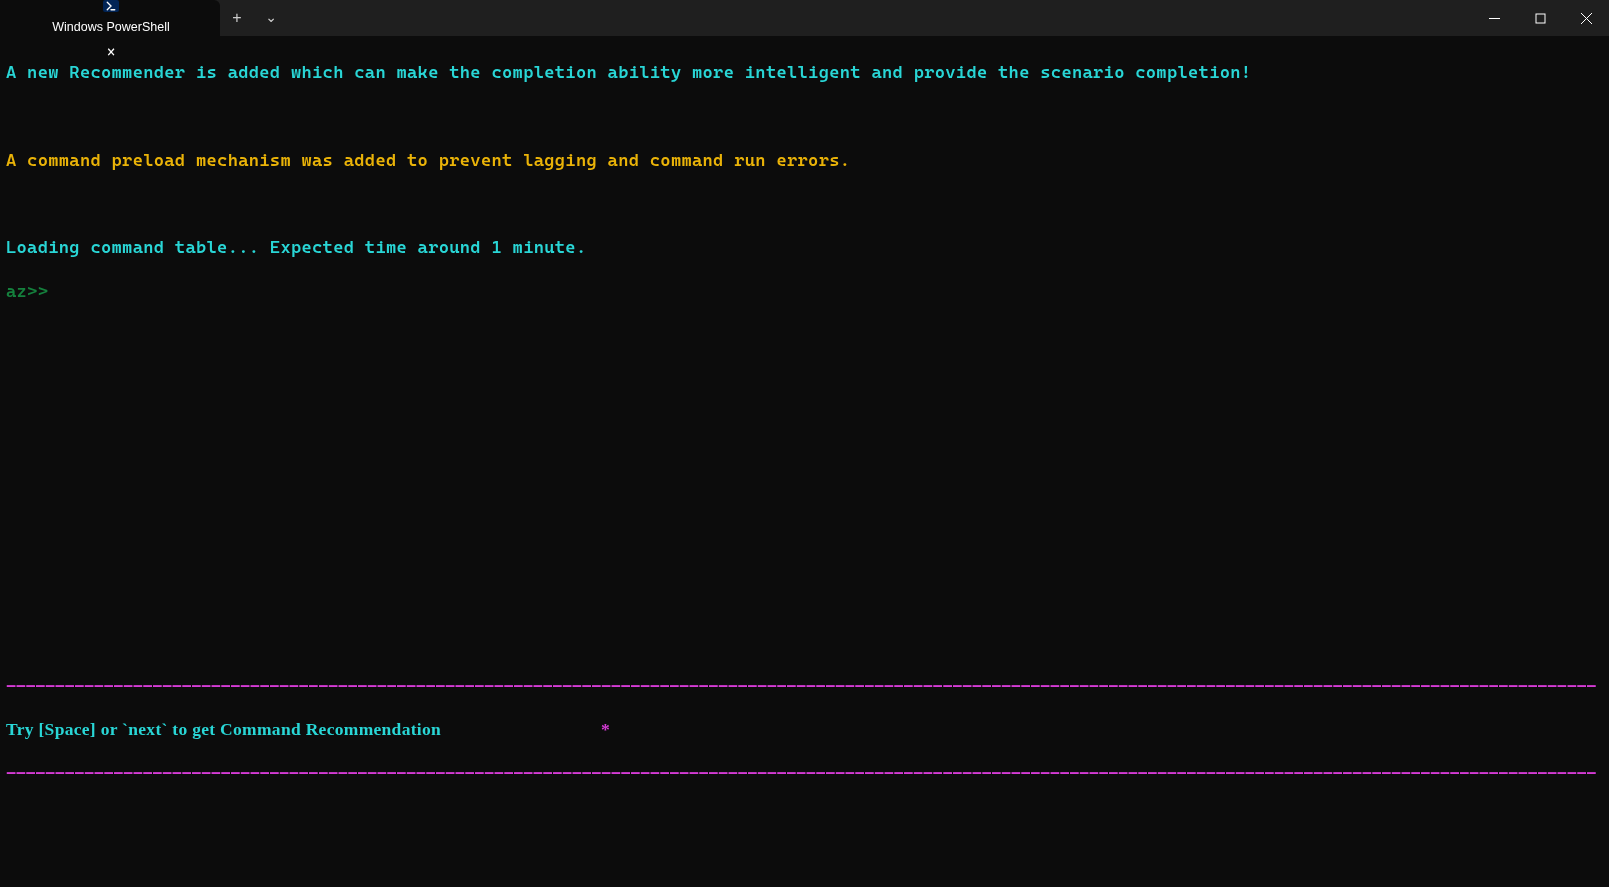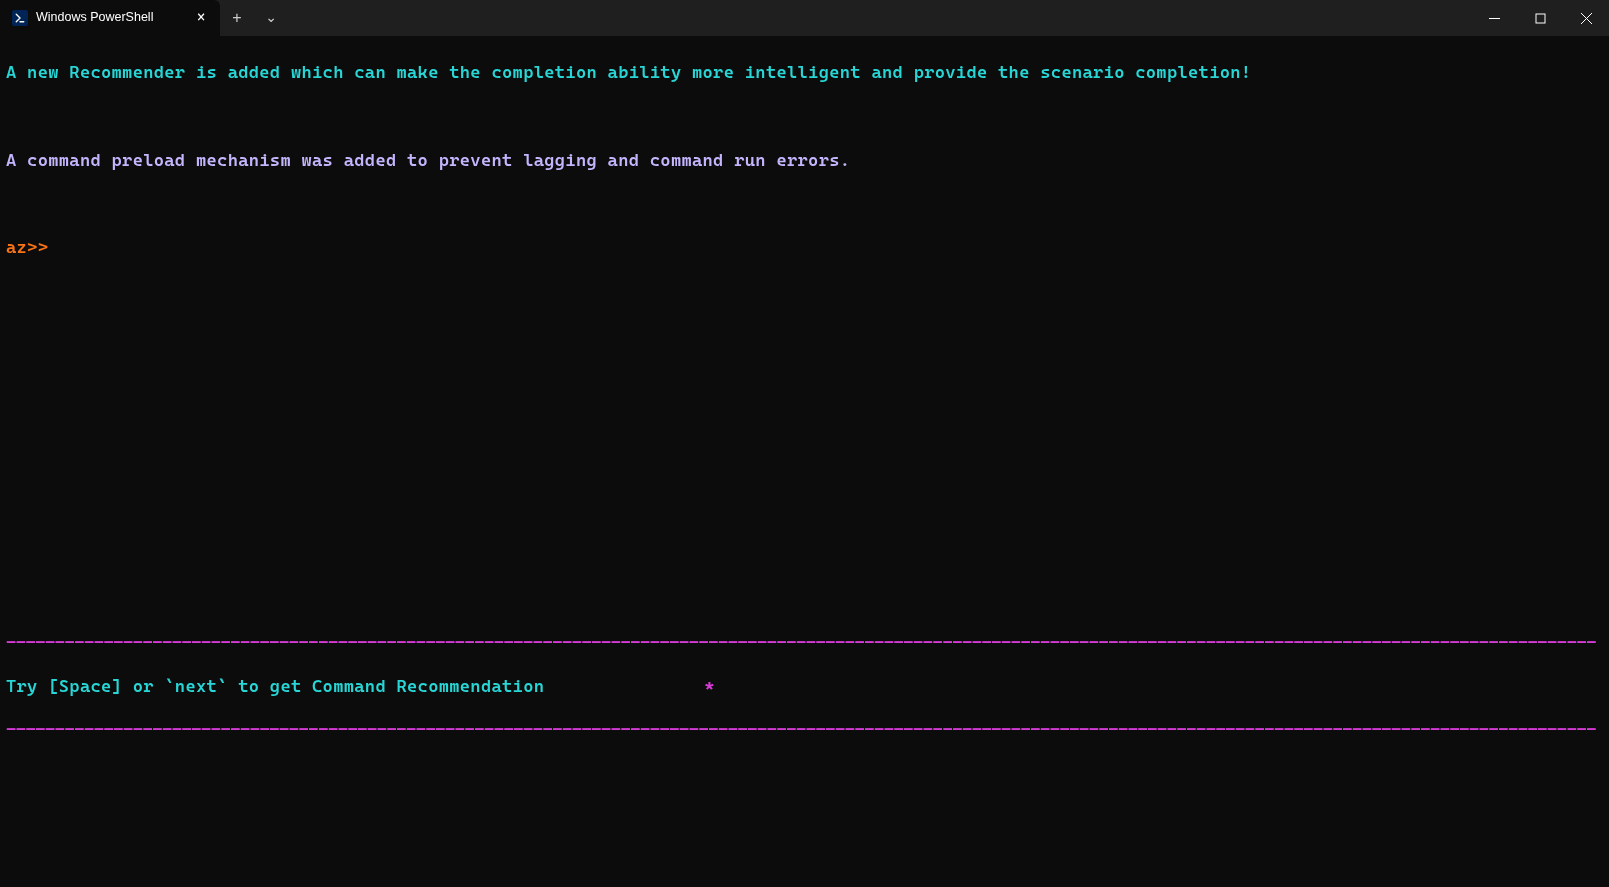--- a/index.html
+++ b/index.html
@@ -28,20 +28,21 @@
 }
 .tab {
   background: #0c0c0c;
   display: flex;
   align-items: center;
   padding: 0 10px 0 12px;
   gap: 8px;
   min-width: 220px;
   border-top-right-radius: 6px;
   position: relative;
+  flex-direction: column;
 }
 .tab-icon {
   width: 16px;
   height: 16px;
   background: #012456;
   display: flex;
   align-items: center;
   justify-content: center;
   border-radius: 2px;
 }
@@ -90,29 +91,29 @@
 .terminal {
   flex: 1;
   padding: 4px 6px 16px 6px;
   white-space: pre;
   font-weight: 600;
   letter-spacing: 0.3px;
   overflow: hidden;
   position: relative;
 }
 .cyan { color: #29d6d6; }
-.blue { color: #c4b5fd; }
+.blue { color: #eab308; }
 .dash-line {
   color: #d53bd5;
   letter-spacing: -0.5px;
   overflow: hidden;
   width: 100%;
 }
-.prompt-line { color: #f97316; }
-.recommend-line { display: flex; }
+.prompt-line { color: #15803d; }
+.recommend-line { display: flex; font-family: Liberation Serif, serif; }
 .recommend-text { color: #29d6d6; }
 .recommend-star { color: #d53bd5; margin-left: 160px; }
 .blank { height: 22px; }
 </style>
 </head>
 <body>
 
 <div class="titlebar">
   <div class="tab">
     <span class="tab-icon">
@@ -145,20 +146,21 @@
         </svg>
     </div>
   </div>
 </div>
 
 <div class="terminal">
 <div class="cyan">A new Recommender is added which can make the completion ability more intelligent and provide the scenario completion!</div>
 <div class="blank"></div>
 <div class="blue">A command preload mechanism was added to prevent lagging and command run errors.</div>
 <div class="blank"></div>
+<div class="cyan">Loading command table... Expected time around 1 minute.</div>
 <div class="prompt-line">az&gt;&gt;</div>
 <div class="blank"></div>
 <div class="blank"></div>
 <div class="blank"></div>
 <div class="blank"></div>
 <div class="blank"></div>
 <div class="blank"></div>
 <div class="blank"></div>
 <div class="blank"></div>
 <div class="dash-line">-------------------------------------------------------------------------------------------------------------------------------------------------------------------</div>

